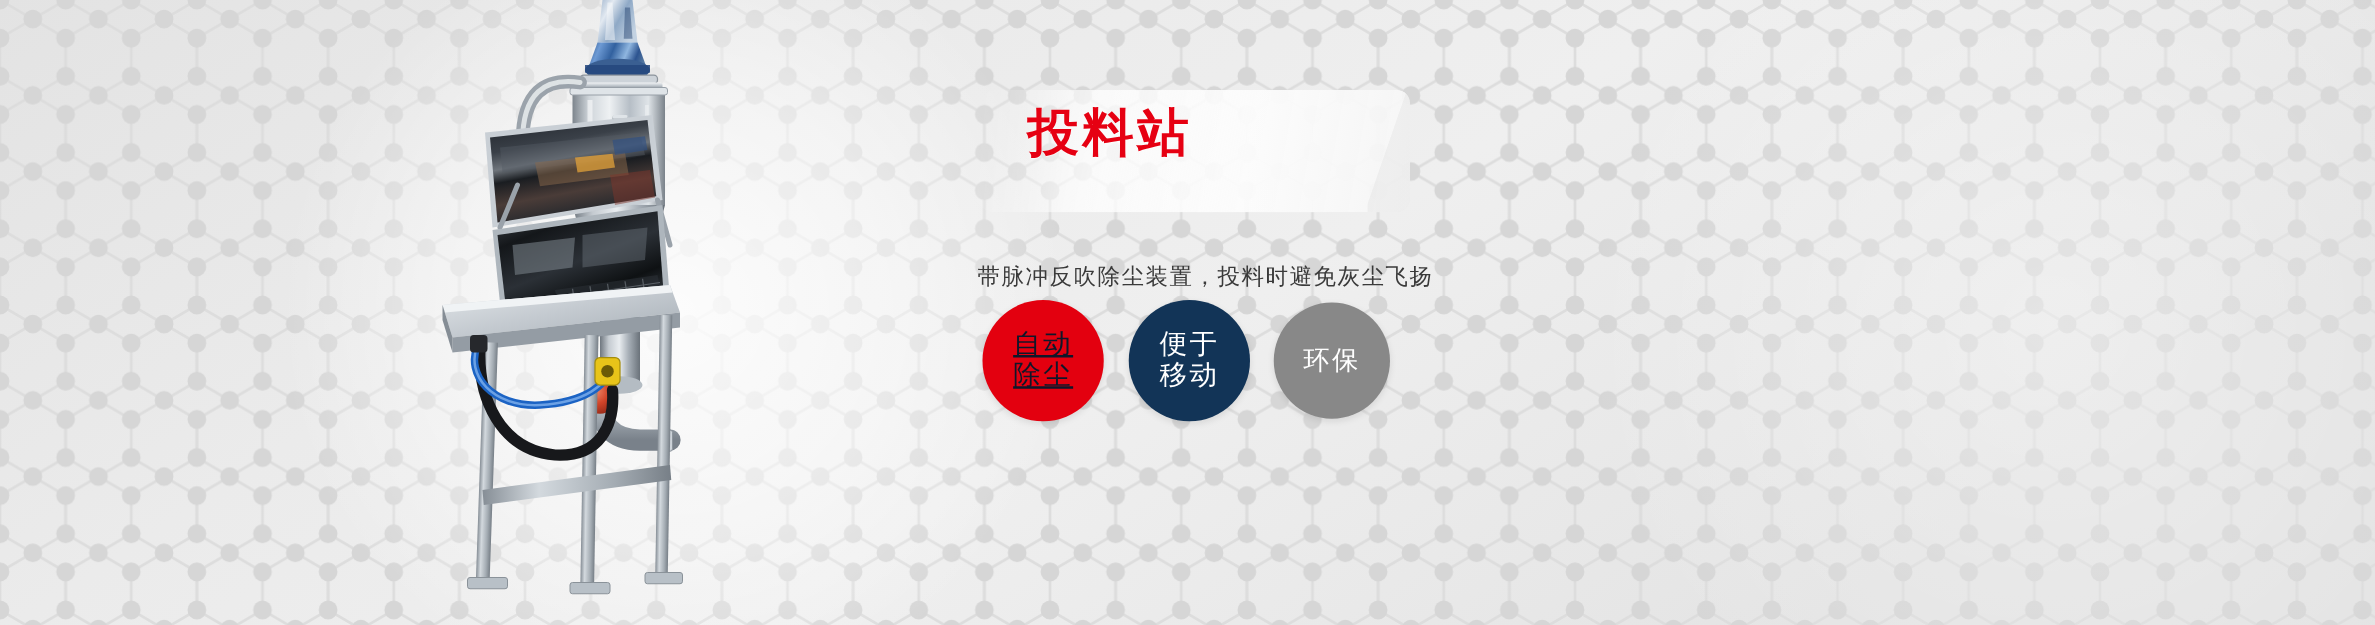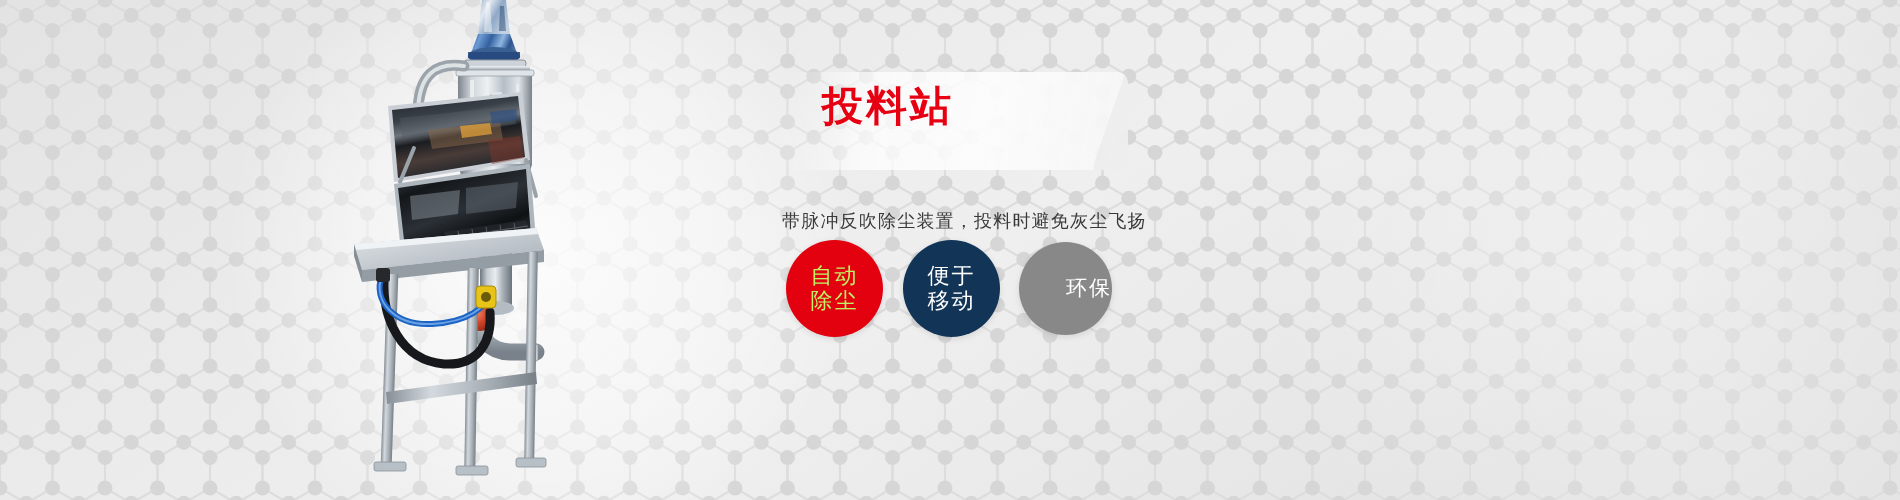--- a/index.html
+++ b/index.html
@@ -71,21 +71,21 @@
     position:absolute;border-radius:50%;
     display:flex;align-items:center;justify-content:center;
     color:#fff;text-align:center;line-height:1.12;
     font-family:"DejaVu Serif","Liberation Serif",serif;
     letter-spacing:2px;
     box-shadow:0 2px 6px rgba(0,0,0,.10);
   }
   .bubble span{display:block;}
   .b1{left:0;top:0;width:97px;height:97px;background:#e3000f;font-size:22px;z-index:3;}
   .b2{left:117px;top:0;width:97px;height:97px;background:#123457;font-size:22px;z-index:2;text-align:center;}
-  .b3{left:233px;top:2px;width:93px;height:93px;background:#888888;font-size:21px;z-index:1;justify-content:flex-end;}
+  .b3{left:233px;top:2px;width:93px;height:93px;background:#888888;font-size:21px;z-index:1;}
 </style>
 </head>
 <body>
 
 <div id="banner">
 
   <div class="hexlayer">
     <svg viewBox="0 0 1900 500" xmlns="http://www.w3.org/2000/svg" aria-hidden="true">
       <defs>
         <pattern id="honeycomb" width="105" height="122" patternUnits="userSpaceOnUse">
@@ -316,21 +316,21 @@
   <div id="content">
 
     <div class="title-plate"></div>
 
     <div class="main-title" style="color: rgb(230, 0, 18);">投料站</div>
 
     <div class="subtitle" style="color: rgb(58, 58, 58);">带脉冲反吹除尘装置，投料时避免灰尘飞扬</div>
 
     <div class="bubbles">
 
-      <div class="bubble b1" style="background: rgb(227, 0, 15); color: #bef264;">
+      <div class="bubble b1" style="background: rgb(227, 0, 15); color: #0f172a; text-decoration: underline;">
         <div>
           <span>自动</span>
           <span>除尘</span>
         </div>
       </div>
 
       <div class="bubble b2" style="background: rgb(18, 52, 87); color: rgb(255, 255, 255);">
         <div>
           <span>便于</span>
           <span>移动</span>

